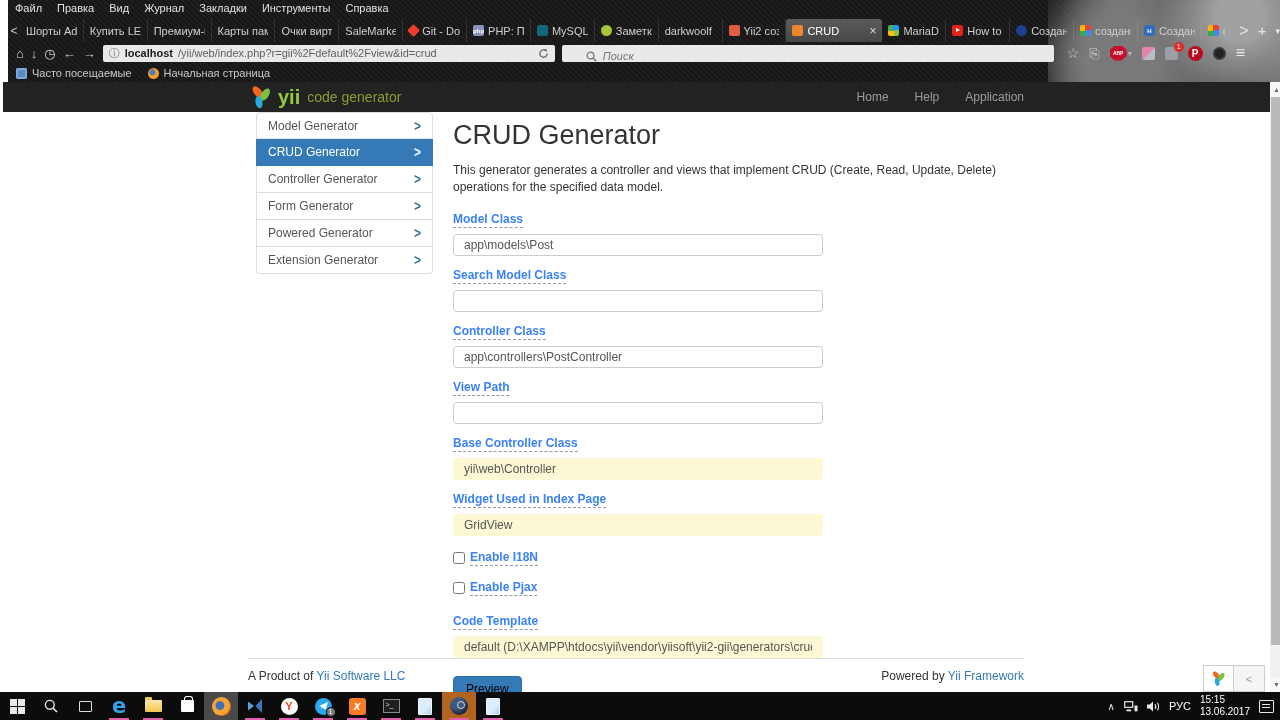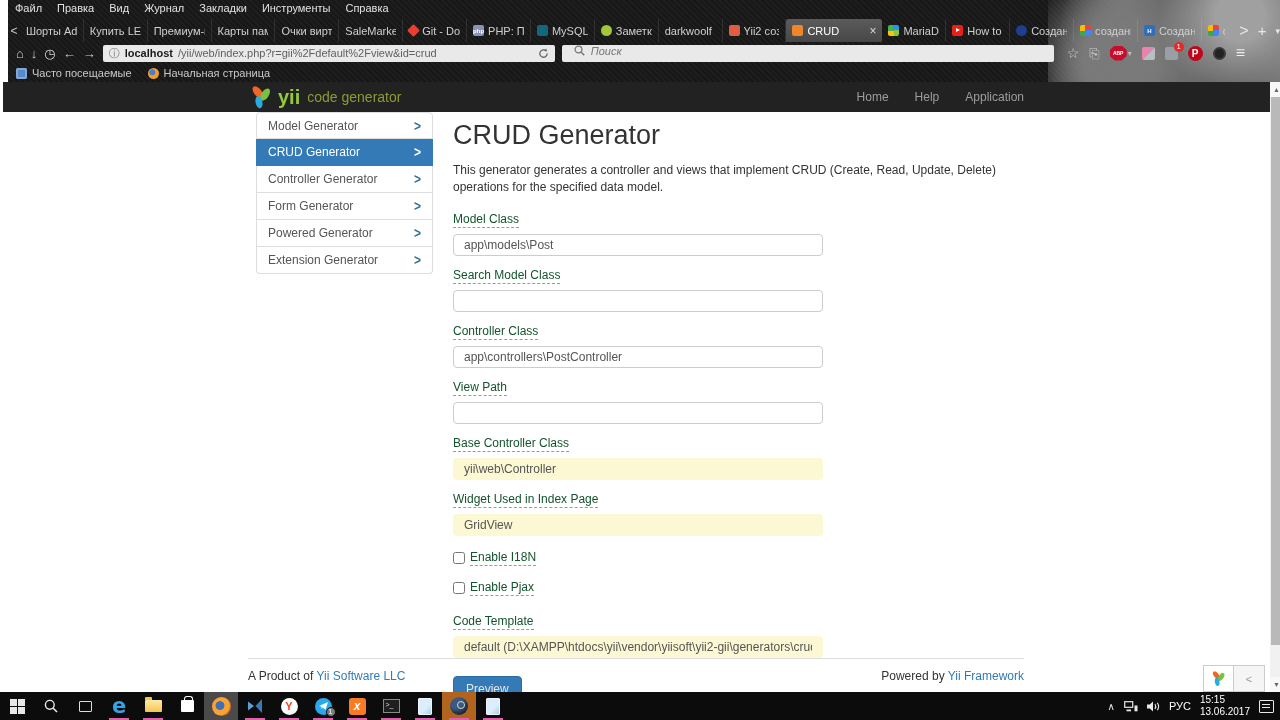--- a/index.html
+++ b/index.html
@@ -66,22 +66,22 @@
     display:flex; align-items:center; gap:7px; padding:0 8px; z-index:3;
   }
   .tool-ic { color:#cfcfcf; font-size:13px; line-height:1; cursor:default; }
   .urlbar {
     display:flex; align-items:center; gap:5px; width:452px; height:17px;
     background:#e9e9e9; border-radius:2px; padding:0 6px; font-size:11px;
   }
   .urlbar .host { color:#1a1a1a; font-weight:bold; }
   .urlbar .rest { color:#5f5f5f; overflow:hidden; white-space:nowrap; flex:1; }
   .searchbar {
-    display:flex; align-items:flex-start; gap:6px; width:492px; height:17px;
-    background:#e9e9e9; border-radius:2px; padding:0 12px; font-size:11px; color:#777;
+    display:flex; align-items:flex-end; gap:6px; width:492px; height:17px;
+    background:#e9e9e9; border-radius:2px; padding:0 24px; font-size:11px; color:#777;
   }
   .searchbar .ph { font-style:italic; }
   .chrome-btns { display:flex; align-items:center; gap:10px; margin-left:6px; }
   .abp { width:17px; height:15px; background:#c70d2c; color:#fff; font-size:5px; font-weight:bold;
          display:flex; align-items:center; justify-content:center; border-radius:3px;
          clip-path:polygon(30% 0,70% 0,100% 30%,100% 70%,70% 100%,30% 100%,0 70%,0 30%); }
   .ext-sq { width:13px; height:13px; border-radius:2px; background:linear-gradient(135deg,#e883b0 0 50%, #b9bec4 0); }
   .badge-ic { position:relative; width:13px; height:13px; background:#9a9fa5; border-radius:2px; }
   .badge-ic .bdg { position:absolute; top:-5px; right:-6px; min-width:10px; height:10px; background:#e02b2b;
                    border-radius:5px; color:#fff; font-size:7px; display:flex; align-items:center; justify-content:center; padding:0 2px; }
@@ -125,34 +125,34 @@
   .sb-item:last-child { border-radius:0 0 4px 4px; }
   .sb-item .chev { font-weight:bold; color:#31708f; font-size:12px; transform:scaleY(1.15); }
   .sb-item.active { background:#337ab7; border-color:#337ab7; color:#fff; }
   .sb-item.active .chev { color:#fff; }
 
   .content { position:absolute; left:450px; top:38px; width:575px; }
   h1.page-title { font-size:27px; font-weight:normal; color:#333; margin-bottom:11px; }
   .page-desc { font-size:12px; color:#333; line-height:1.4; max-width:552px; margin-bottom:13px; }
 
   .fgroup { margin-bottom:9px; }
-  .flabel { display:inline-block; font-size:12px; font-weight:normal; color:#14532d;
+  .flabel { display:inline-block; font-size:12px; font-weight:bold; color:#3b82f6;
             border-bottom:1px dashed #999; padding-bottom:1px; margin-bottom:6px; }
   .finput {
     display:block; width:370px; height:22px; border:1px solid #ccc; border-radius:4px;
     padding:0 10px; font-size:12px; color:#555; background:#fff; outline:none;
     font-family:"Liberation Sans", sans-serif;
   }
   .finput.sticky { border-color:transparent; background:#fcf8d3; }
   .cbgroup { margin:14px 0 0 0; display:flex; align-items:center; gap:5px; }
   .cbgroup input { width:12px; height:12px; }
   .cbgroup .flabel { margin-bottom:0; }
   .fgroup.codetpl { margin-top:15px; }
   .preview-btn {
-    margin-top:9px; background:#337ab7; border:1px solid #2e6da4; color:#e5e5e5;
+    margin-top:9px; background:#337ab7; border:1px solid #2e6da4; color:#000000;
     font-size:12px; padding:5px 12px; border-radius:4px; cursor:pointer;
     font-family:"Liberation Sans", sans-serif;
   }
 
   .site-footer {
     position:absolute; left:245px; top:576px; width:776px;
     border-top:1px solid #ddd; padding-top:10px;
     display:flex; justify-content:space-between; font-size:12px; color:#333;
   }
   .site-footer a { color:#337ab7; text-decoration:none; cursor:pointer; }

